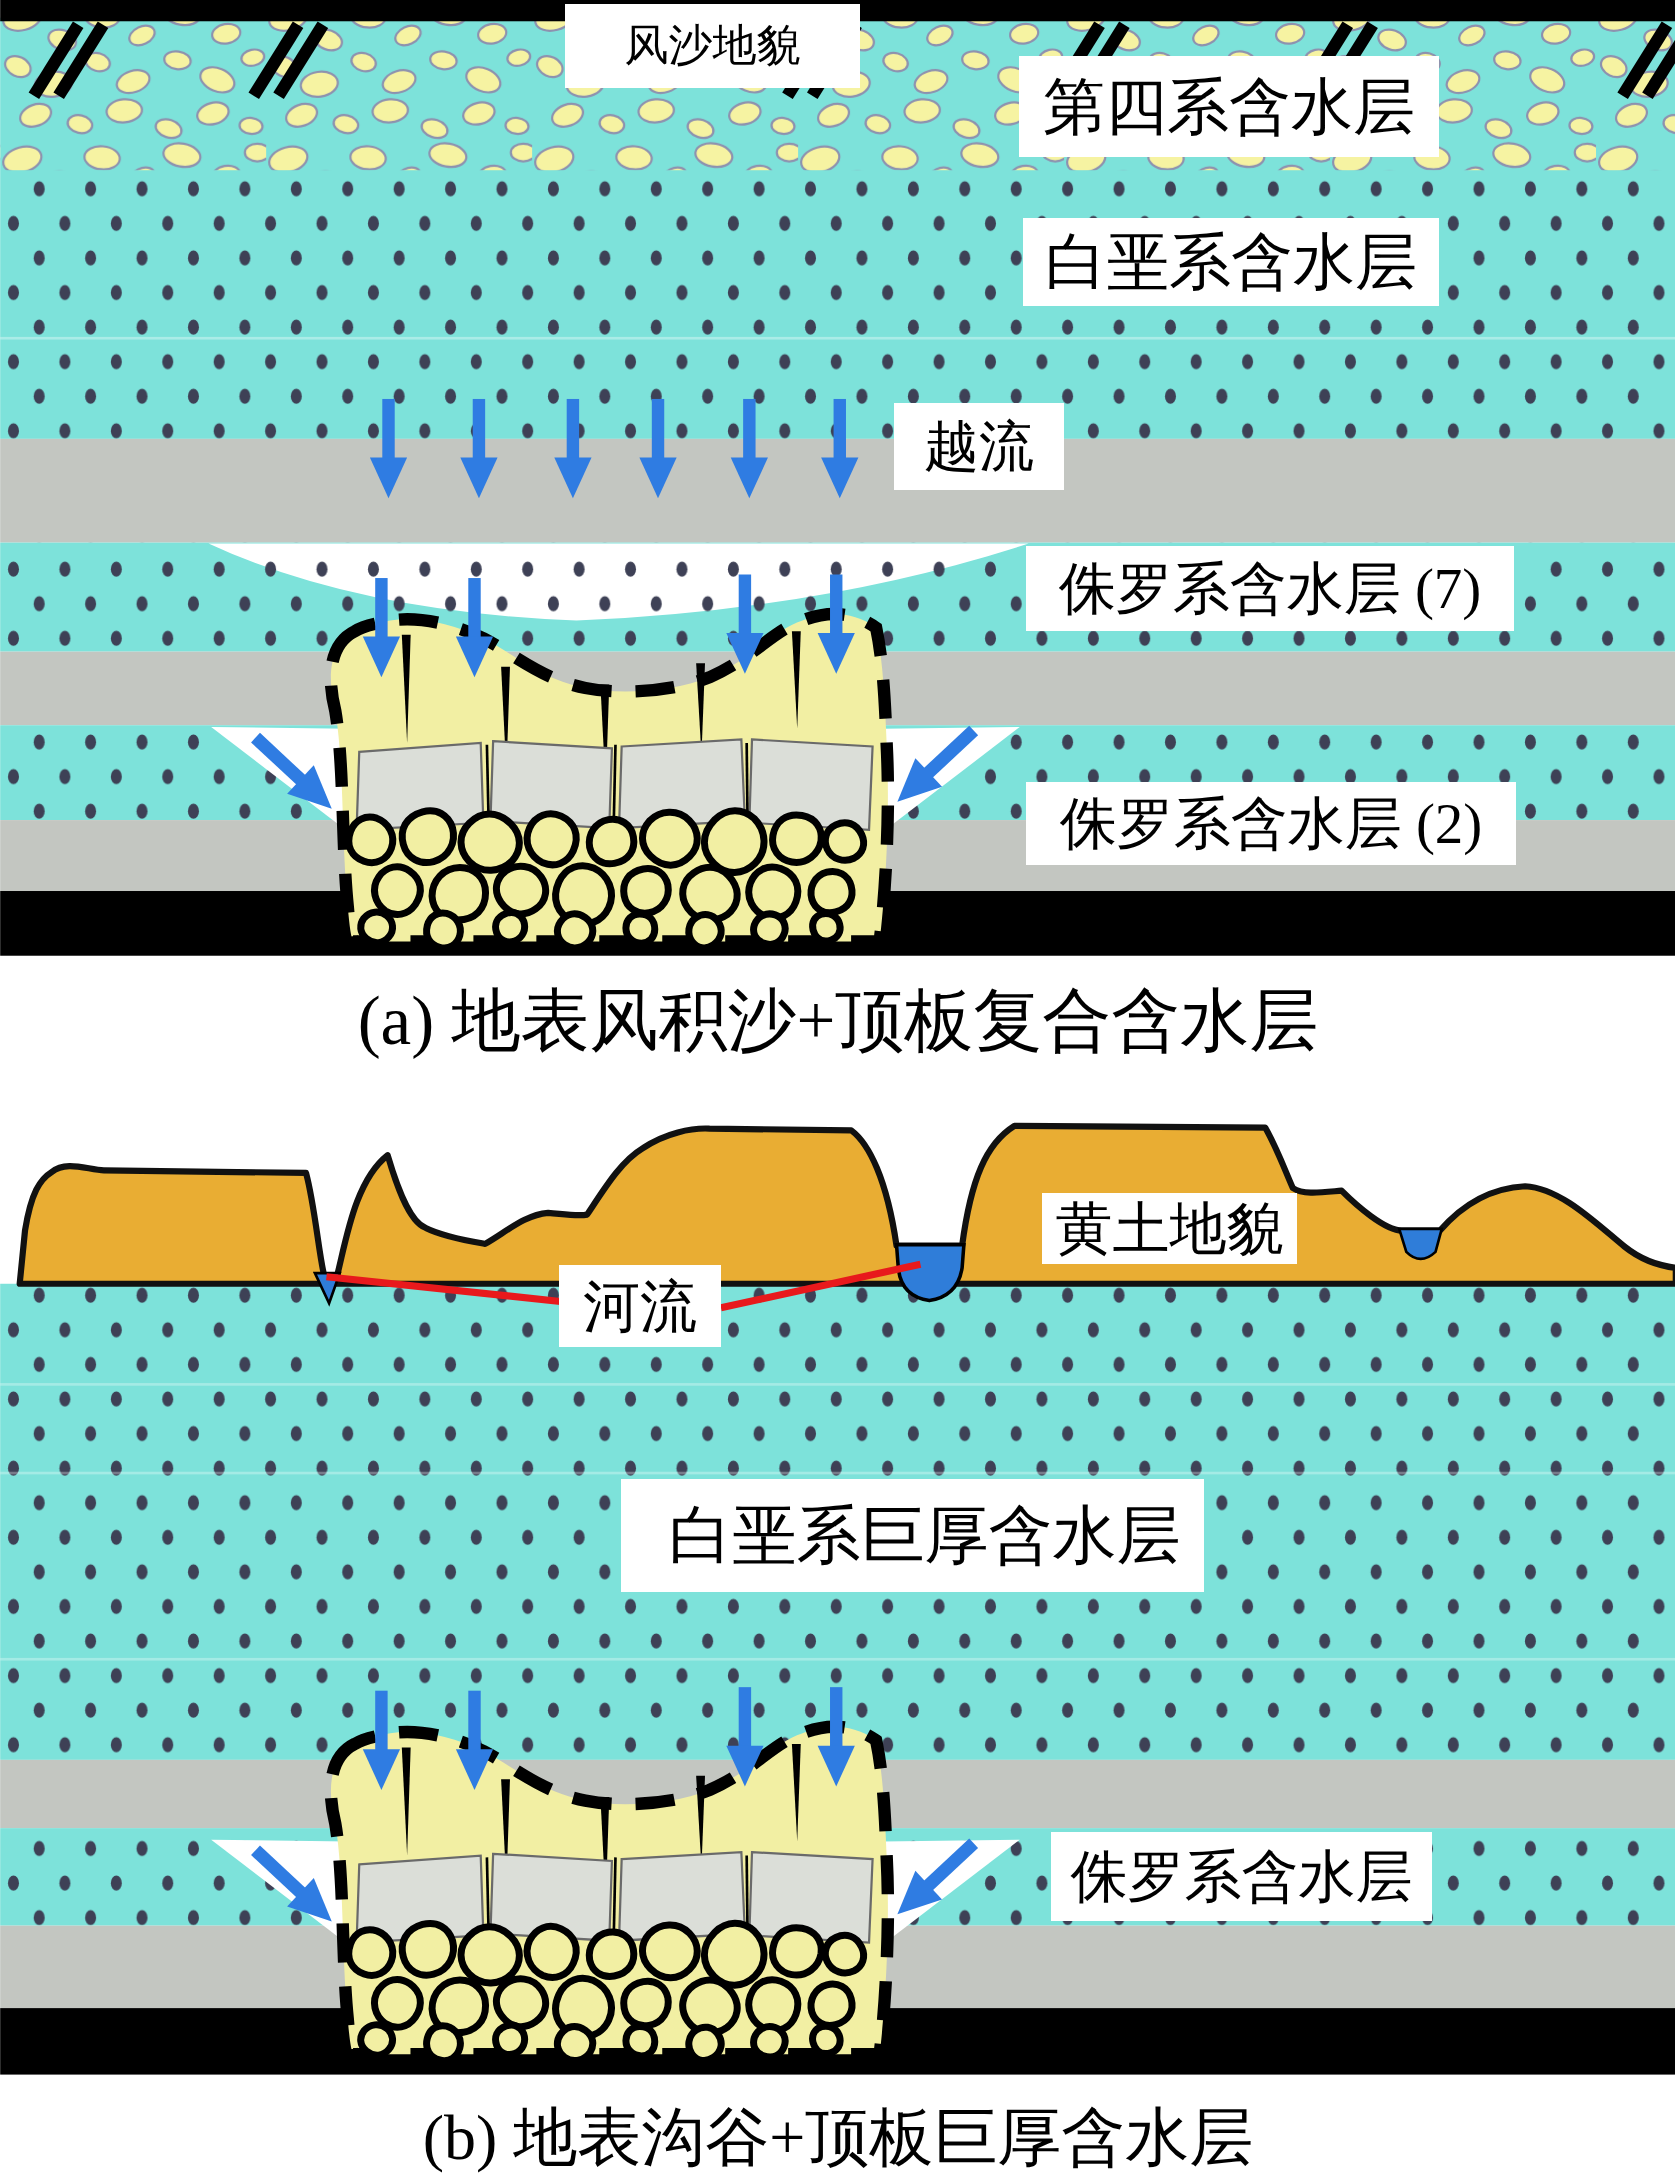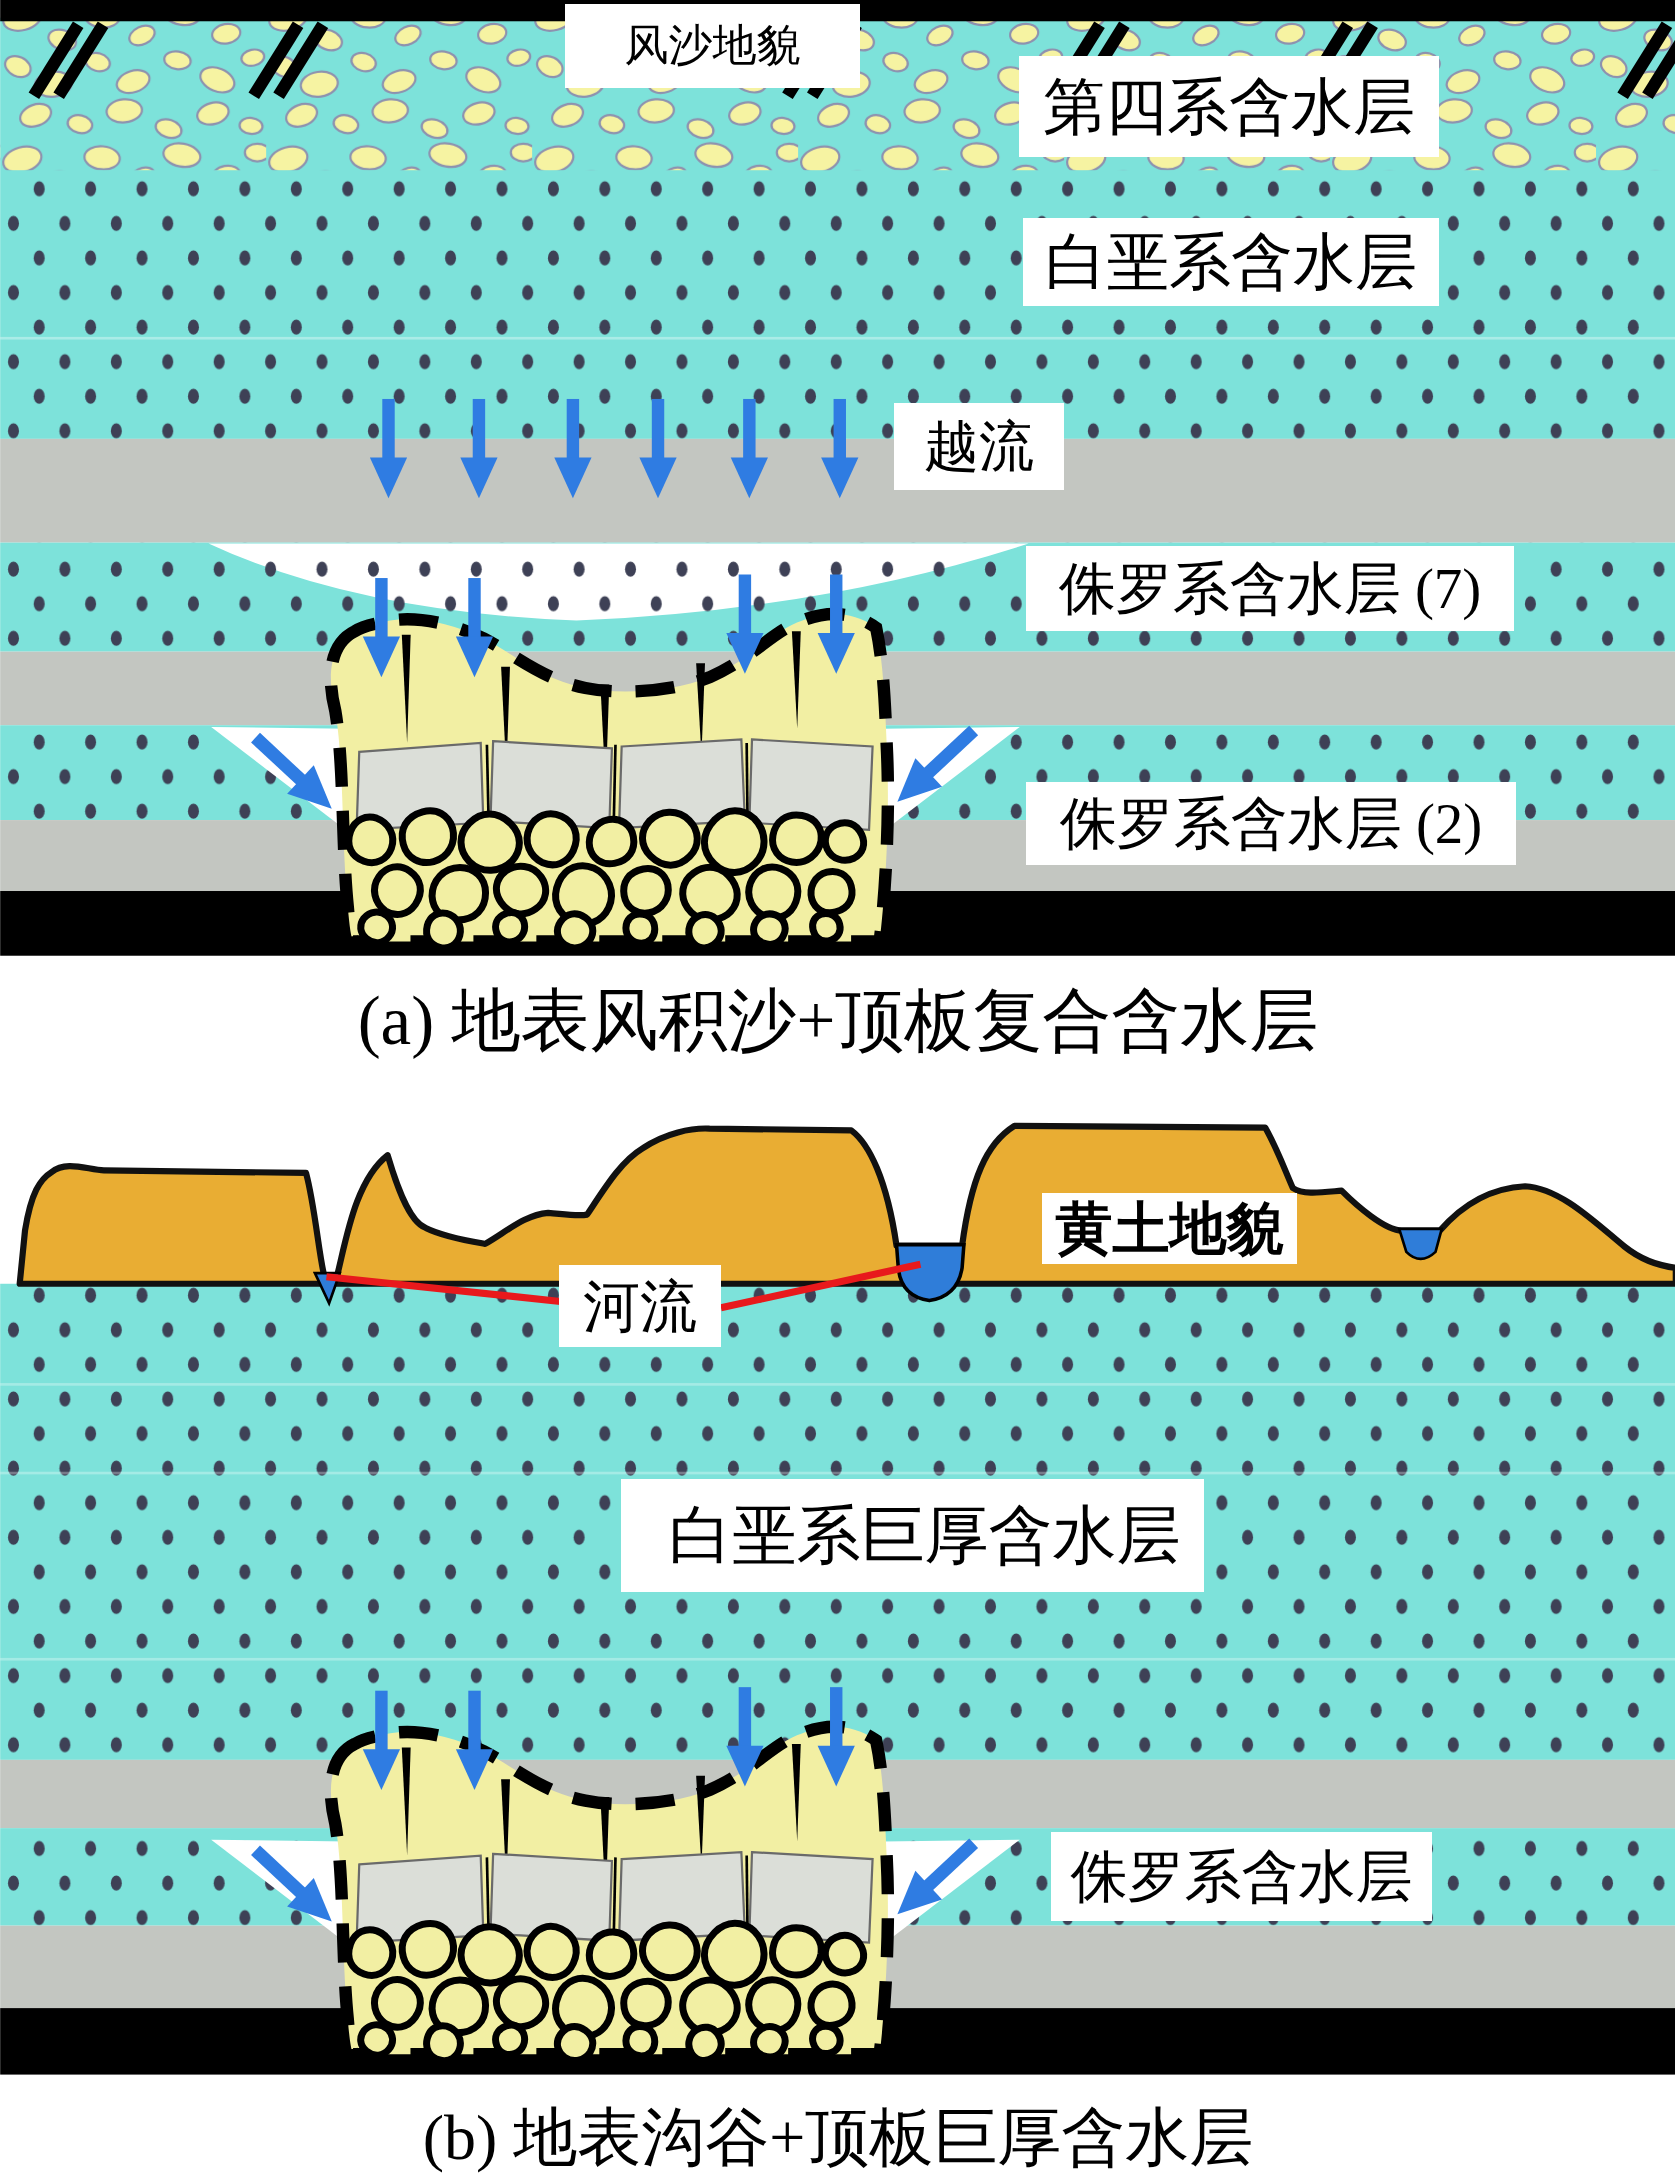--- a/index.html
+++ b/index.html
@@ -256,21 +256,21 @@
 <div class="lbl" style="left:1023px;top:218px;width:416px;height:88px;font-size:62px;">白垩系含水层</div>
 
 <div class="lbl" style="left:894px;top:403px;width:170px;height:87px;font-size:55px;font-family:Liberation Serif, serif;">越流</div>
 
 <div class="lbl" style="left:1026px;top:546px;width:488px;height:85px;font-size:57px;">侏罗系含水层 (7)</div>
 
 <div class="lbl" style="left:1026px;top:734px;width:490px;height:83px;font-size:57px;margin-top:48px;">侏罗系含水层 (2)</div>
 
 <div class="cap" style="top:975px;font-size:69px;">(a) 地表风积沙+顶板复合含水层</div>
 
-<div class="lbl" style="left:1042px;top:1193px;width:255px;height:71px;font-size:57px;font-weight:bold;">黄土地貌</div>
+<div class="lbl" style="left:1042px;top:1193px;width:255px;height:71px;font-size:57px;">黄土地貌</div>
 
 <div class="lbl" style="left:559px;top:1265px;width:162px;height:82px;font-size:57px;">河流</div>
 
 <div class="lbl" style="left:621px;top:1479px;width:559px;height:113px;font-size:64px;padding-left:24px;">白垩系巨厚含水层</div>
 
 <div class="lbl" style="left:1051px;top:1832px;width:381px;height:89px;font-size:57px;">侏罗系含水层</div>
 
 <div class="cap" style="top:2094px;font-size:64px;">(b) 地表沟谷+顶板巨厚含水层</div>
 
 </div>

